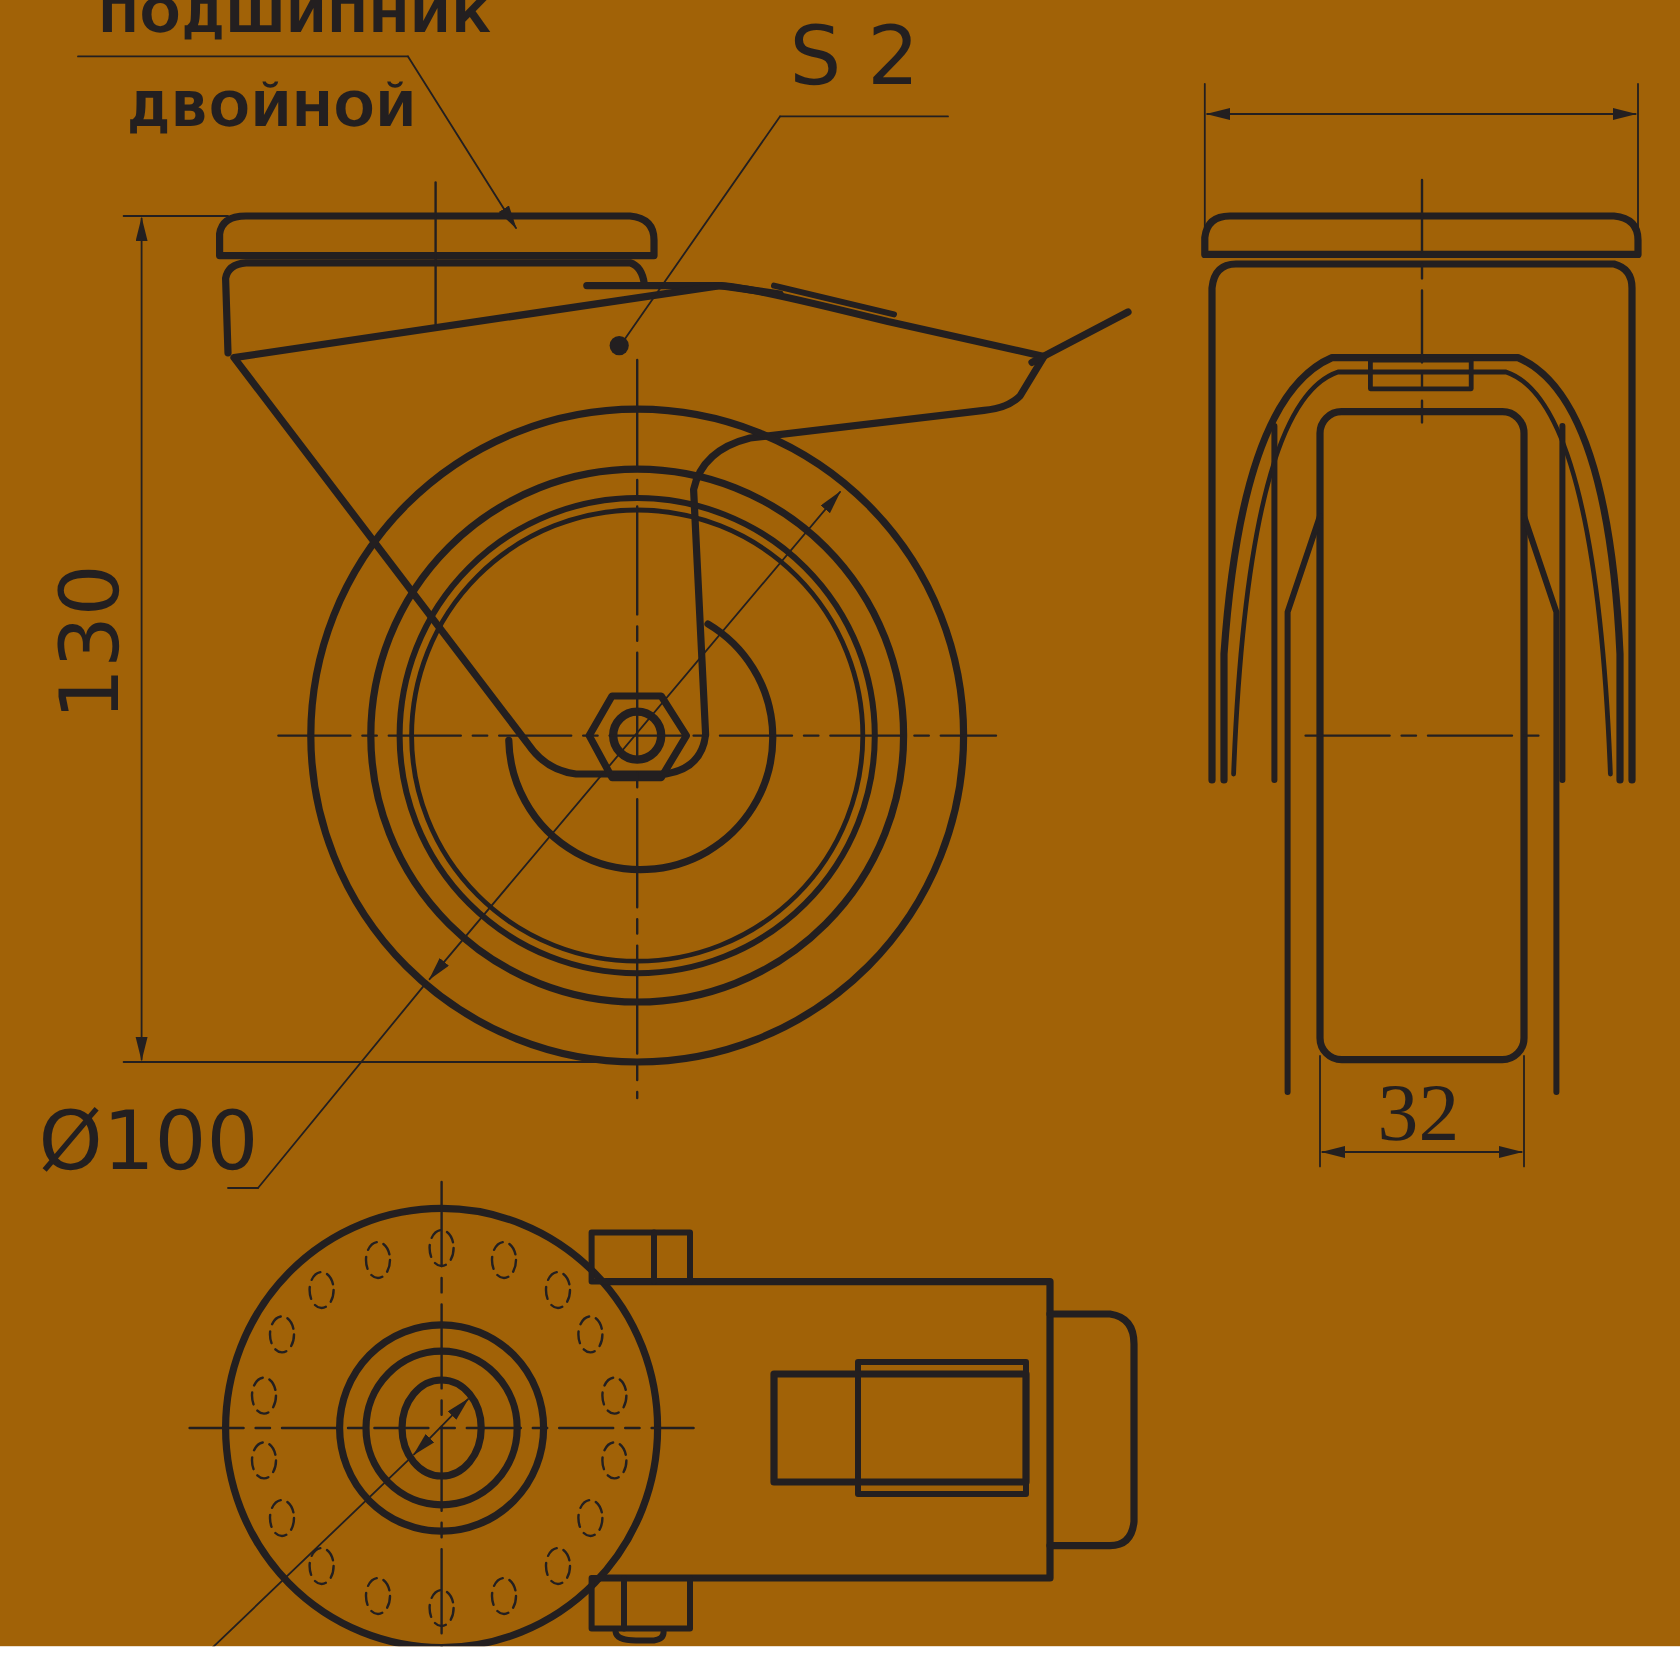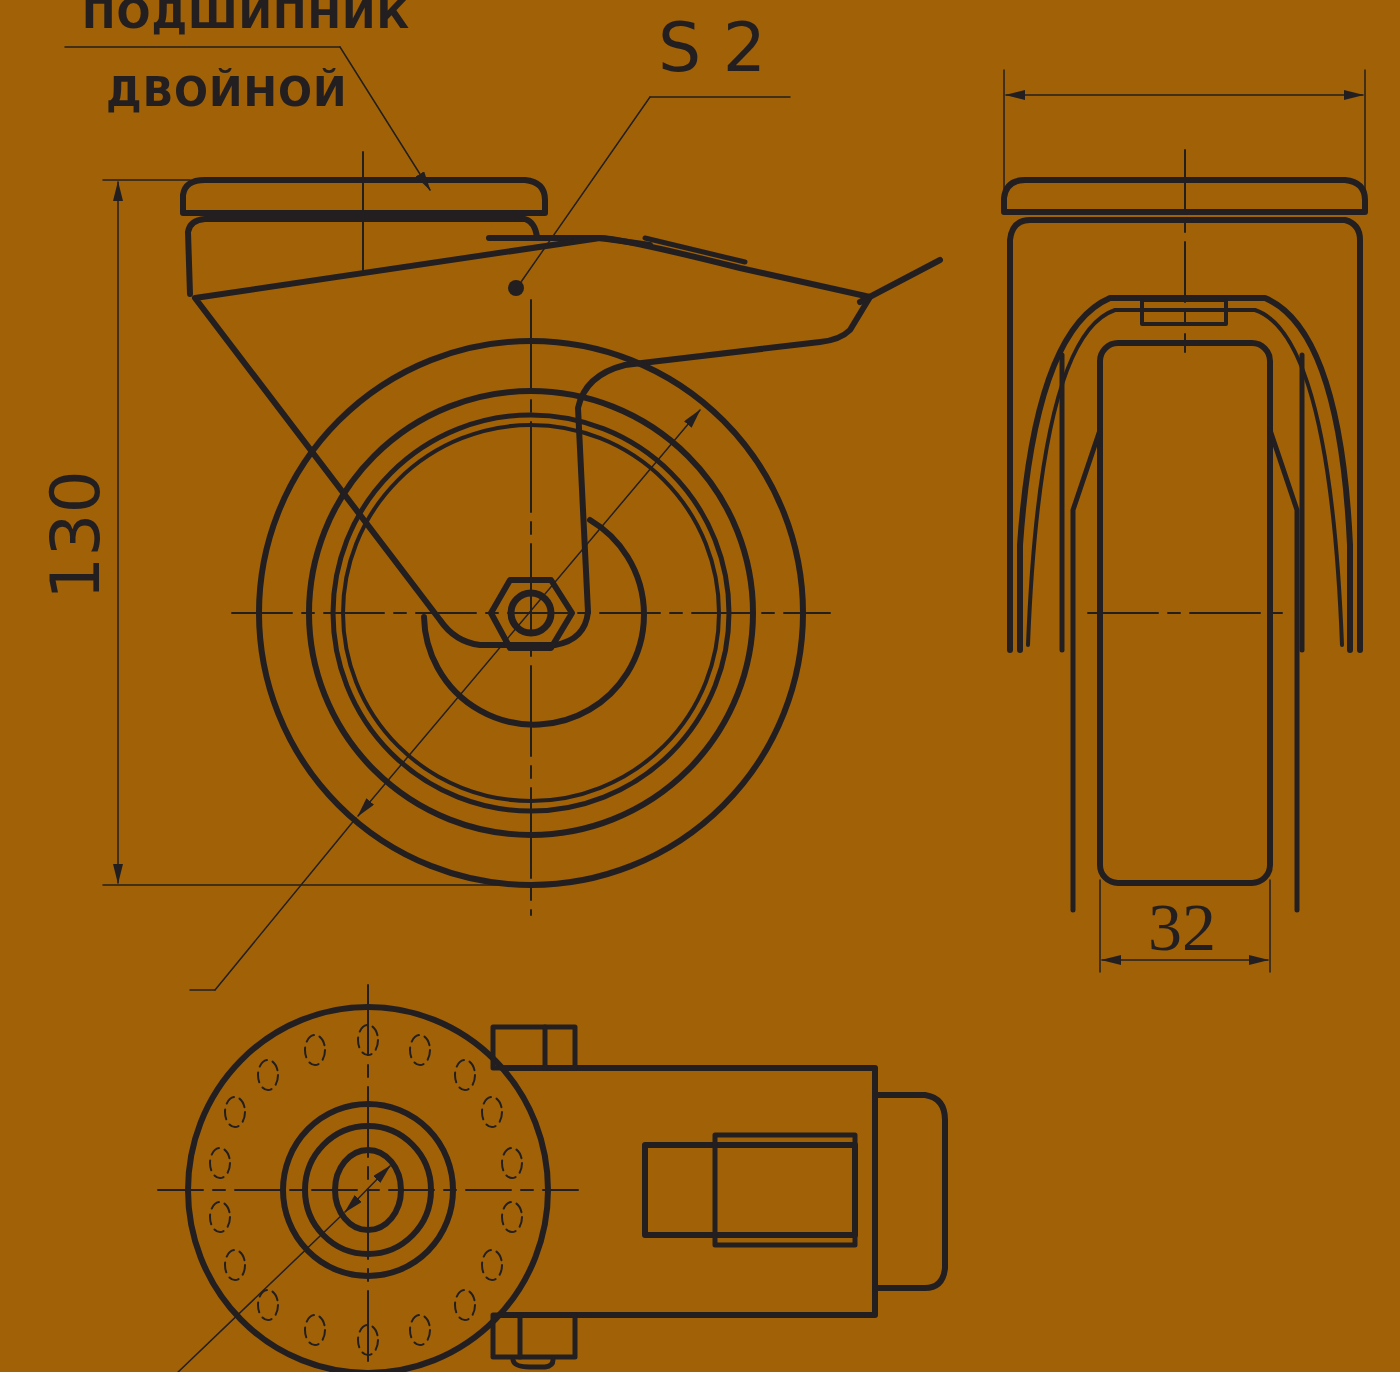--- a/index.html
+++ b/index.html
@@ -138,14 +138,15 @@
       <line x1="175" y1="1375" x2="343" y2="1214"></line>
       <line x1="345" y1="1212" x2="390" y2="1166" marker-start="url(#arrS)" marker-end="url(#arrS)"></line>
     </g>
   </g>
 </svg>
 
 <div class="lbl note" style="left:82px; top:-6px;">ПОДШИПНИК</div>
 <div class="lbl note" style="left:82px; top:72px;margin-left:24px;">ДВОЙНОЙ</div>
 <div class="lbl dim" style="left:658px; top:14px;">S 2</div>
 <div class="lbl dim" style="left:42px; top:600px; transform:rotate(-90deg); transform-origin:left top;">130</div>
+<div class="lbl dim" style="left:32px; top:918px;">Ø100</div>
 <div class="lbl dim" style="left:1148px; top:893px;font-family:Liberation Serif, serif;">32</div>
 </div>
 
 </body></html>

